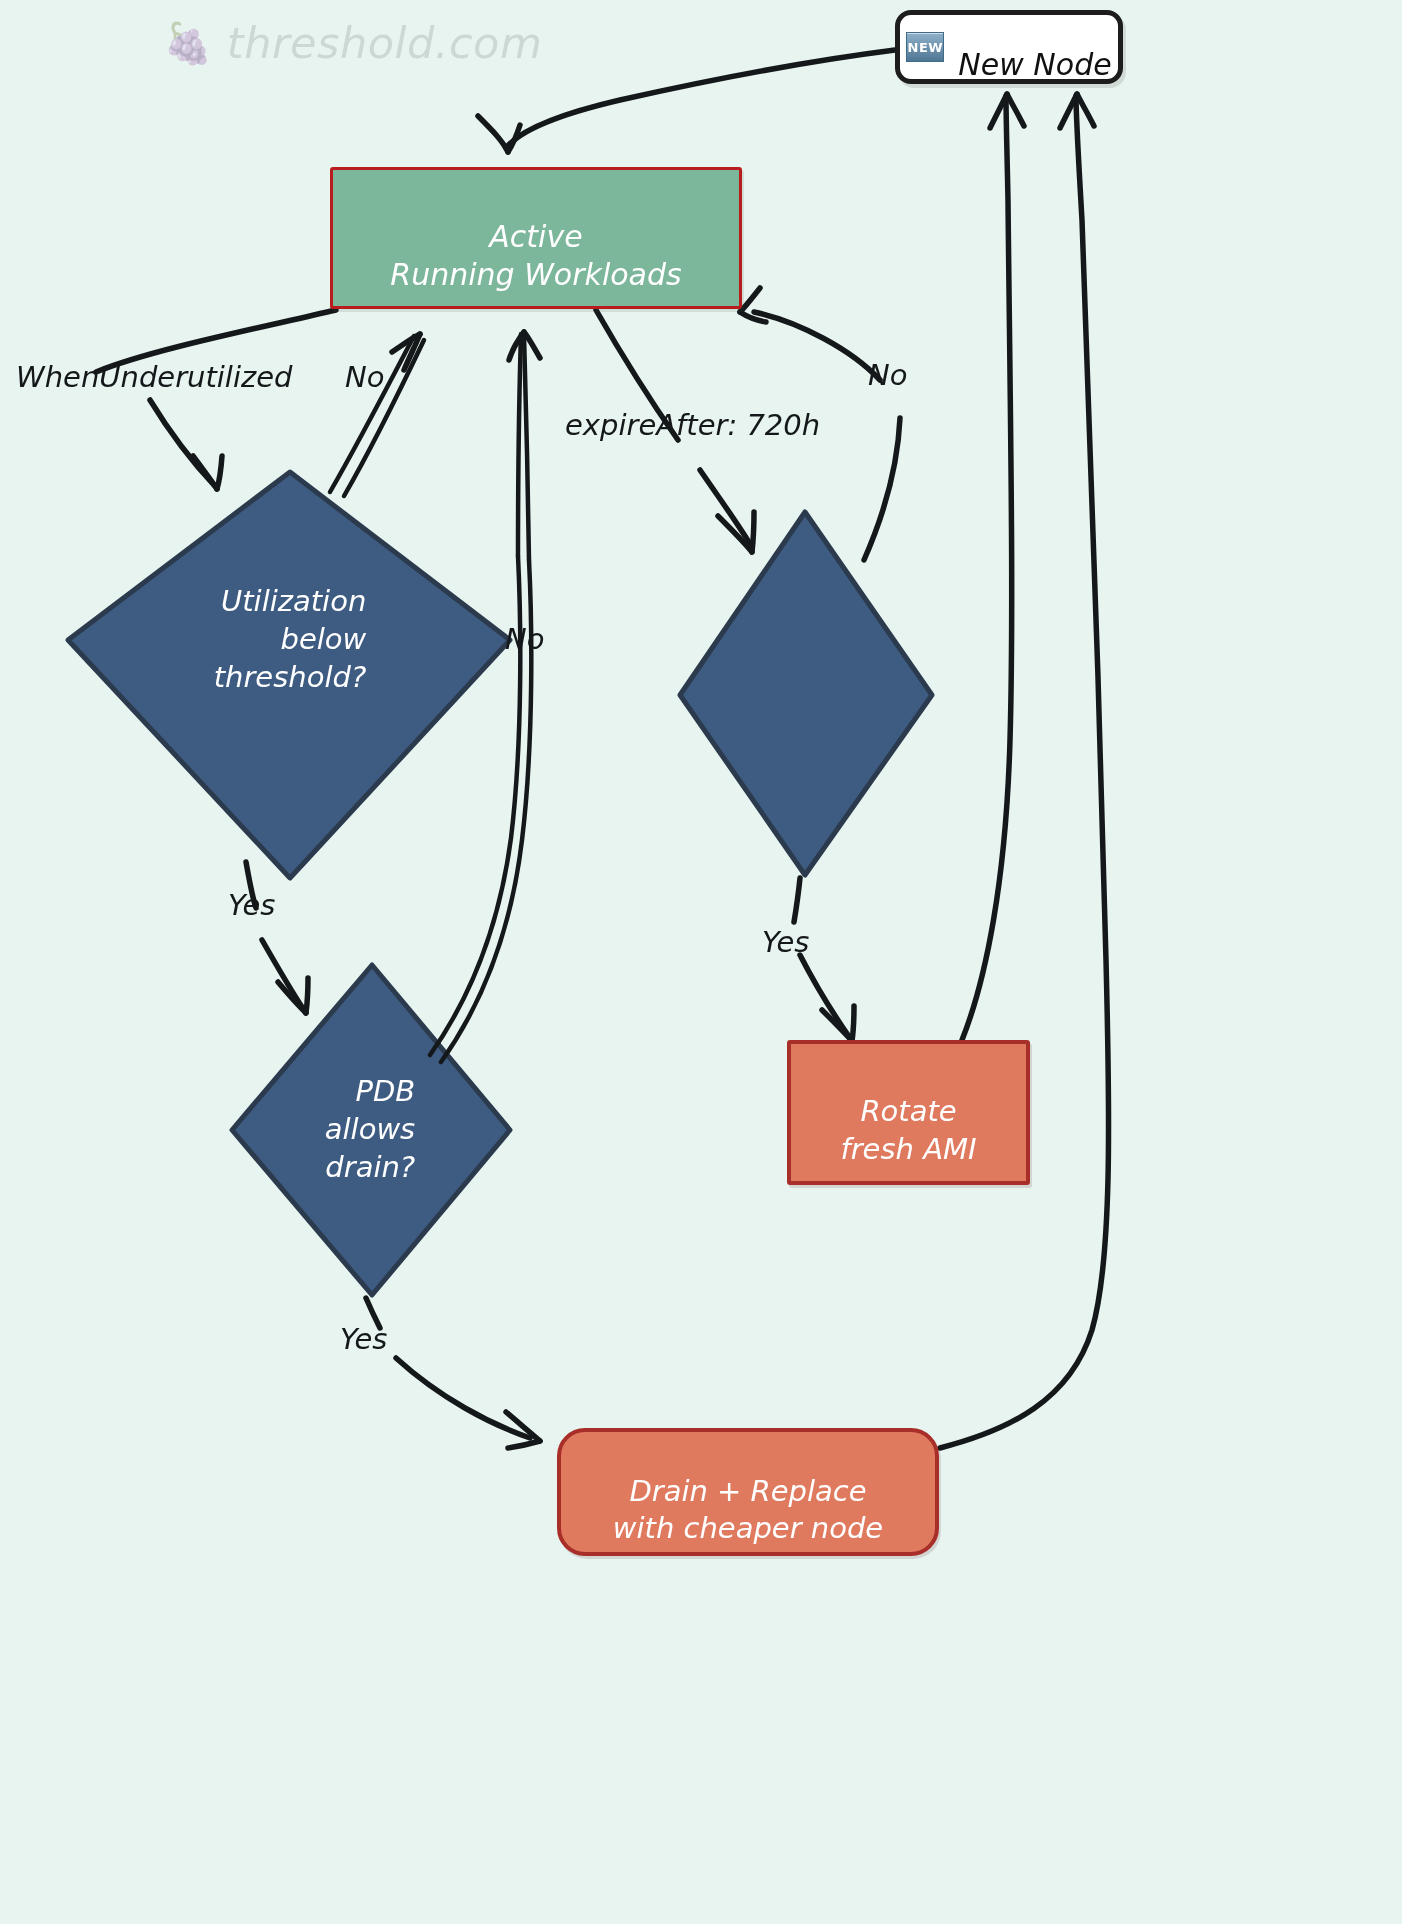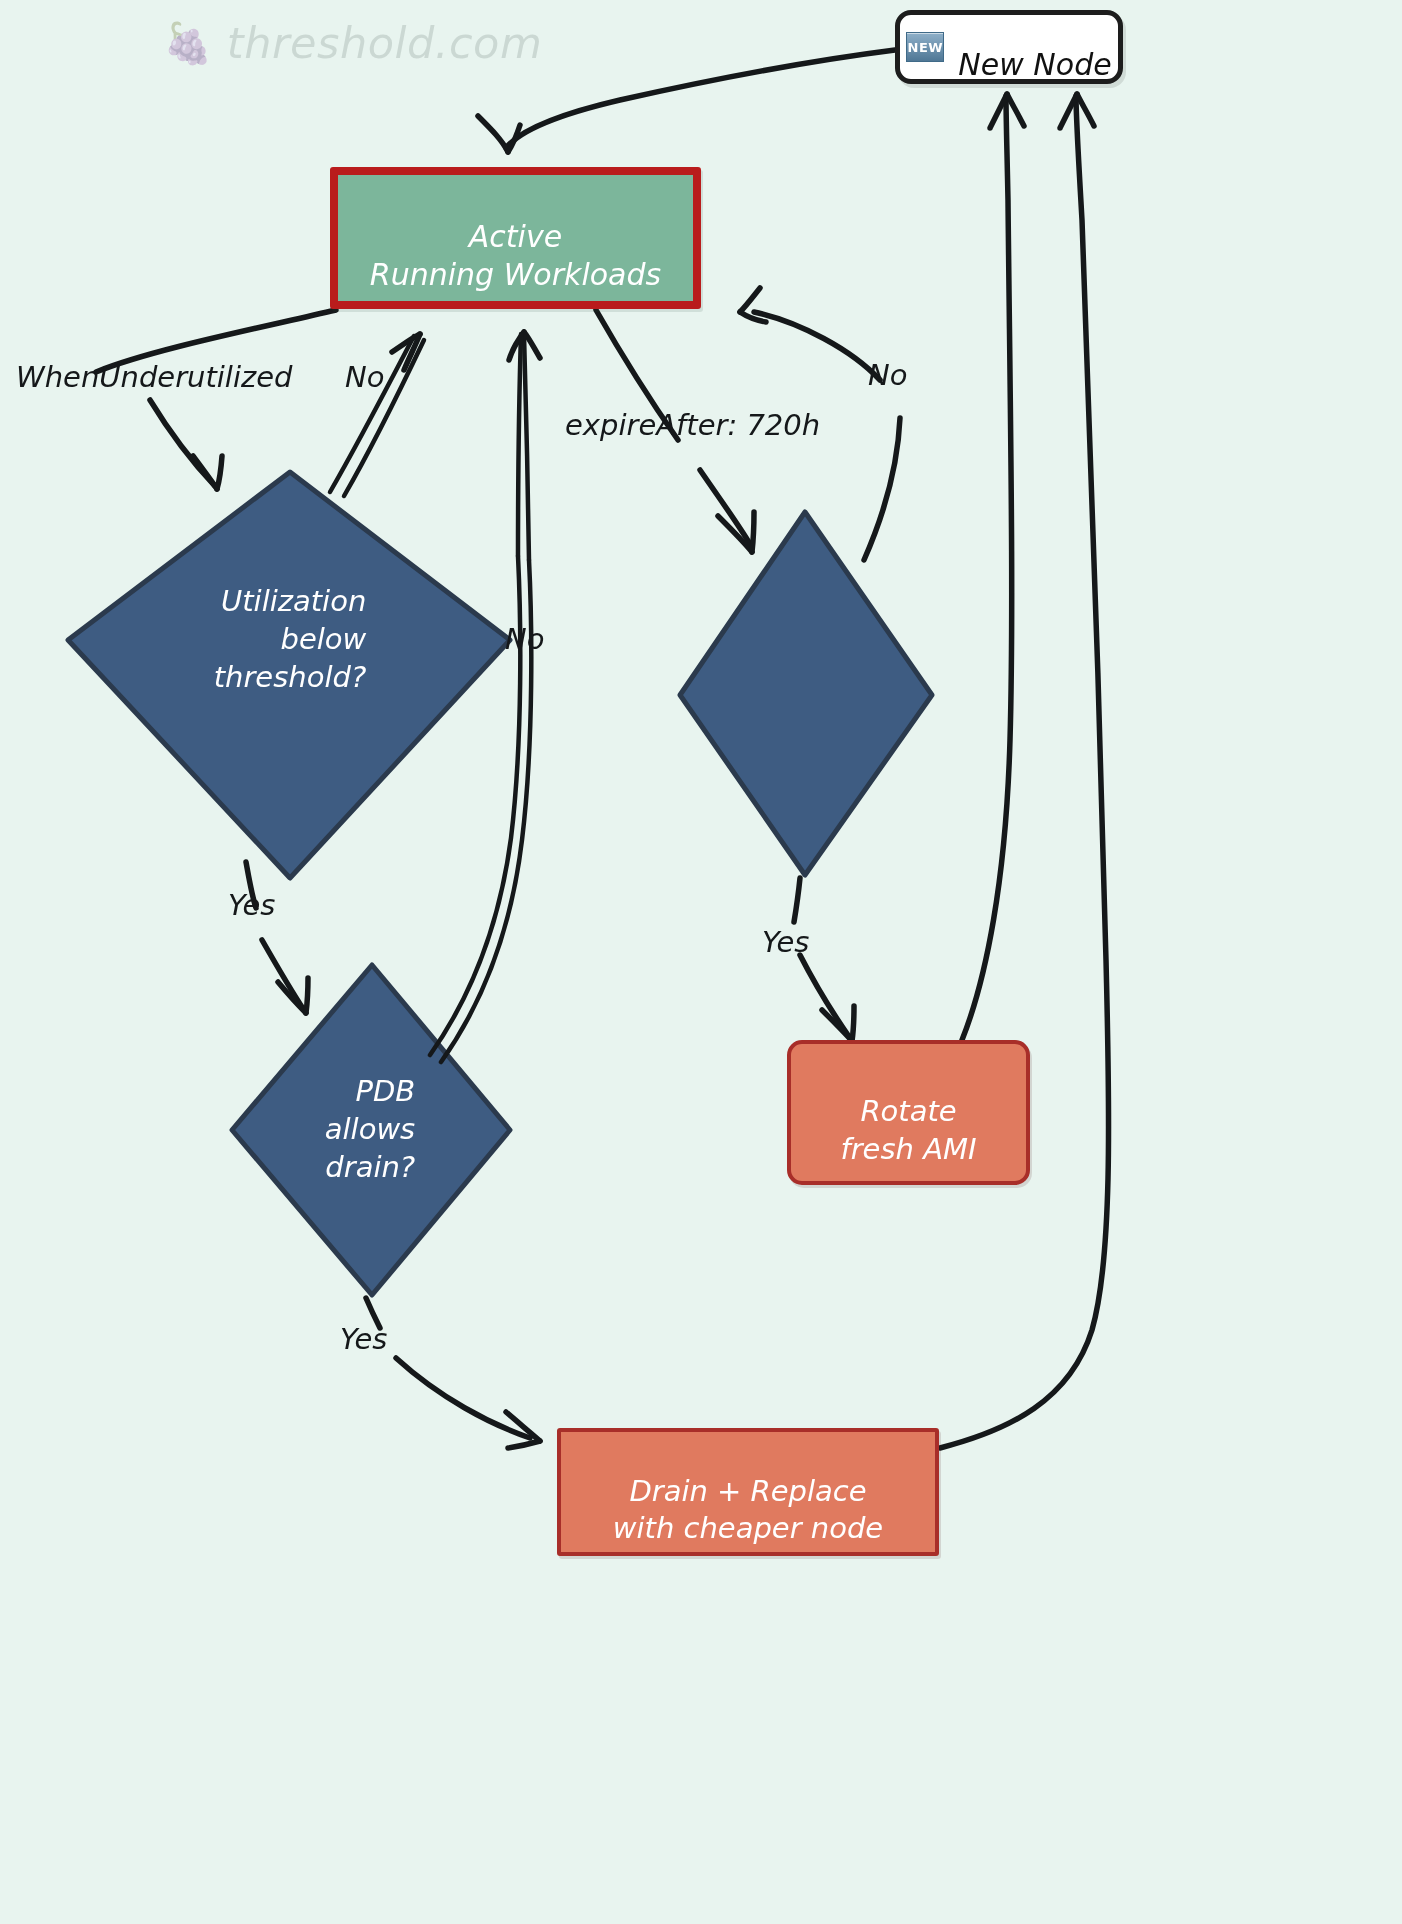--- a/index.html
+++ b/index.html
@@ -63,24 +63,24 @@
     font-style: italic;
     color: #ffffff;
     line-height: 1.28;
     white-space: pre-line;
     margin-top: 36px;
   }
   
   #box-active {
     left: 330px;
     top: 167px;
-    width: 371px;
+    width: 412px;
     height: 142px;
     background: #7cb69b;
-    border: 8px solid #b91c1c;
+    border: 3px solid #b91c1c;
     border-radius: 3px;
     box-shadow: 2px 3px 0 rgba(40,70,60,0.12);
   }
   #box-active .label { font-size: 30px; }
   
   #box-newnode {
     left: 895px;
     top: 10px;
     width: 228px;
     height: 74px;
@@ -122,27 +122,27 @@
     border: 4px solid #a82e29;
     border-radius: 3px;
     box-shadow: 2px 3px 0 rgba(80,30,25,0.14);
   }
   .box-red .label { font-size: 29px; }
   #box-rotate {
     left: 787px;
     top: 1040px;
     width: 243px;
     height: 145px;
-    border-radius: 15px;
   }
   #box-drain {
     left: 557px;
     top: 1428px;
     width: 382px;
     height: 128px;
+    border-radius: 28px;
   }
   
   .diamond-text {
     position: absolute;
     display: flex;
     align-items: center;
     justify-content: center;
     text-align: right;
     pointer-events: none;
   }

